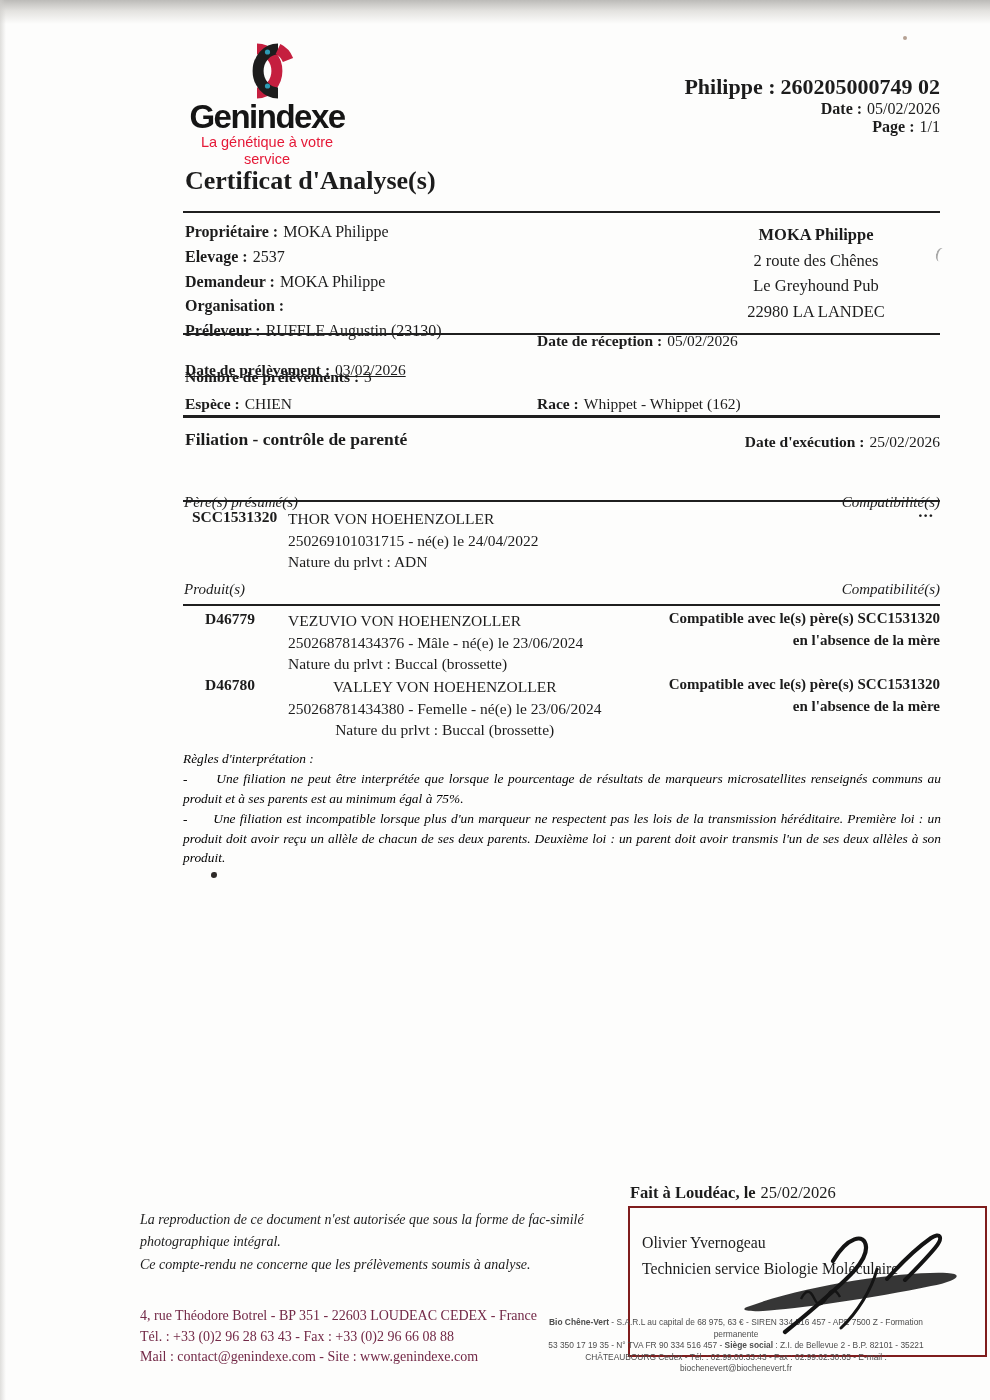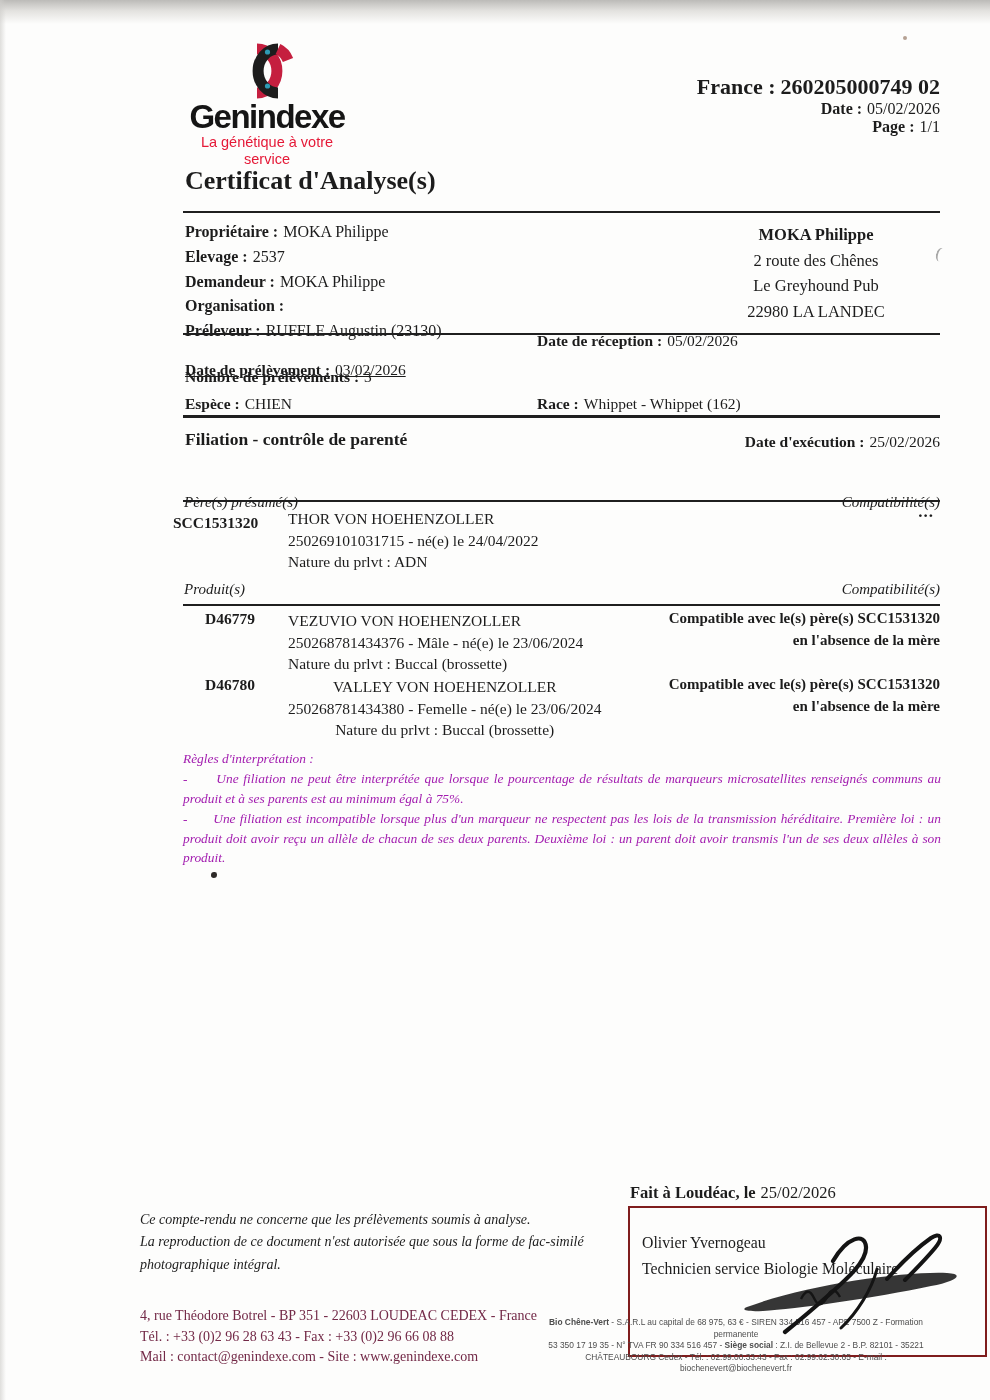--- a/index.html
+++ b/index.html
@@ -42,21 +42,21 @@
   
   .fil-title{position:absolute;left:185px;top:429px;font-size:17.5px;font-weight:bold;}
   .fil-exec{position:absolute;right:50px;top:433px;font-size:15.5px;}
   .colhead{position:absolute;top:494px;font-style:italic;font-size:15px;}
   .colhead2{position:absolute;top:581px;font-style:italic;font-size:15px;}
   .id-cell{position:absolute;font-weight:bold;font-size:15.5px;}
   .desc-cell{position:absolute;left:288px;font-size:15.5px;line-height:21.6px;}
   .compat-dots{position:absolute;right:56px;top:502px;font-weight:bold;font-size:17px;letter-spacing:1px;}
   .compat-cell{position:absolute;right:50px;text-align:right;font-weight:bold;font-size:15px;line-height:21.5px;}
   
-  .rules{position:absolute;left:183px;top:749px;width:758px;font-style:italic;font-size:13.4px;line-height:19.4px;color:#a21caf;}
+  .rules{position:absolute;left:183px;top:749px;width:758px;font-style:italic;font-size:13.4px;line-height:19.4px;color:#000000;}
   .rules p{margin:1px 0 0 0;text-align:justify;}
   
   .closing{position:absolute;left:630px;top:1183px;font-size:16.5px;}
   .signbox{position:absolute;left:628px;top:1206px;width:331px;height:103px;border:2px solid #7f1d1d;
            padding:22px 12px;font-size:15.8px;line-height:26px;background:transparent;}
   .signature{position:absolute;left:735px;top:1227px;z-index:2;}
   .disclaimer{position:absolute;left:140px;top:1209px;width:480px;font-style:italic;font-size:14px;line-height:22.4px;}
   .footer-left{position:absolute;left:140px;top:1306px;font-size:14px;line-height:20.6px;color:#722846;}
   .footer-right{position:absolute;left:530px;top:1317px;width:412px;text-align:center;
                 font-family:"Liberation Sans",sans-serif;font-size:8.4px;line-height:11.6px;color:#4d4d4d;}
@@ -80,21 +80,21 @@
       <path d="M 42 7 A 19 21 0 0 1 52 18" fill="none" stroke="#c51f3f" stroke-width="11"></path>
       <circle cx="31.5" cy="10" r="2.6" fill="#2e9bb5"></circle>
       <circle cx="31.5" cy="44" r="2.6" fill="#2e9bb5"></circle>
     </svg>
     <div class="logo-word">Genindexe</div>
     <div class="logo-tag">La génétique à votre service</div>
   </div>
 
   <div class="dossier">
     <div class="dossier-line">
-      <span class="lbl">France :</span><span>260205000749 02</span>
+      <span class="lbl">Philippe :</span><span>260205000749 02</span>
     </div>
     <div class="meta-line">
       <span class="lbl">Date :</span><span>05/02/2026</span>
     </div>
     <div class="meta-line">
       <span class="lbl">Page :</span><span>1/1</span>
     </div>
   </div>
 
   <div class="doc-title">Certificat d'Analyse(s)</div>
@@ -125,21 +125,21 @@
 
   <div class="hr hr3"></div>
 
   <div class="fil-title">Filiation - contrôle de parenté</div>
   <div class="fil-exec"><span class="lbl">Date d'exécution :</span><span>25/02/2026</span></div>
 
   <div class="colhead" style="left:184px;">Père(s) présumé(s)</div>
   <div class="colhead" style="right:50px;">Compatibilité(s)</div>
   <div class="hr hr4"></div>
 
-  <div class="id-cell" style="left:173px;top:508px;margin-top:6px;">SCC1531320</div>
+  <div class="id-cell" style="left:192px;top:508px;">SCC1531320</div>
   <div class="desc-cell" style="top:508px;">
     <div>THOR VON HOEHENZOLLER</div>
     <div>250269101031715 - né(e) le 24/04/2022</div>
     <div>Nature du prlvt : ADN</div>
   </div>
   <div class="compat-dots">...</div>
 
   <div class="colhead2" style="left:184px;">Produit(s)</div>
   <div class="colhead2" style="right:50px;">Compatibilité(s)</div>
   <div class="hr hr5"></div>
@@ -183,22 +183,22 @@
 
   <svg class="signature" width="238" height="108" viewBox="0 0 238 108">
     <path d="M12 80 C70 58 170 44 212 46 C230 47 222 54 196 59 C140 71 60 82 28 84 C12 85 5 83 12 80 Z" fill="#1a1a1a" opacity="0.88"></path>
     <path d="M98 34 C112 10 130 5 131 20 C132 34 112 52 96 66 C78 82 60 97 50 105" fill="none" stroke="#141414" stroke-width="4.2" stroke-linecap="round"></path>
     <path d="M142 42 C137 62 122 86 106 101" fill="none" stroke="#141414" stroke-width="3" stroke-linecap="round"></path>
     <path d="M152 52 C168 34 186 18 196 11 C205 5 209 10 200 21 C190 33 178 45 170 53" fill="none" stroke="#141414" stroke-width="4" stroke-linecap="round"></path>
     <path d="M66 72 q7 -14 13 -1 q6 13 13 -1 q6 -13 13 0" fill="none" stroke="#141414" stroke-width="2.4"></path>
   </svg>
 
   <div class="disclaimer">
+    <div>La reproduction de ce document n'est autorisée que sous la forme de fac-similé photographique intégral.</div>
     <div>Ce compte-rendu ne concerne que les prélèvements soumis à analyse.</div>
-    <div>La reproduction de ce document n'est autorisée que sous la forme de fac-similé photographique intégral.</div>
   </div>
 
   <div class="footer-left">
     <div>4, rue Théodore Botrel - BP 351 - 22603 LOUDEAC CEDEX - France</div>
     <div>Tél. : +33 (0)2 96 28 63 43 - Fax : +33 (0)2 96 66 08 88</div>
     <div>Mail : contact@genindexe.com - Site : www.genindexe.com</div>
   </div>
 
   <div class="footer-right">
     <div><span class="b">Bio Chêne-Vert</span><span> - S.A.R.L au capital de 68 975, 63 € - SIREN 334 516 457 - APE 7500 Z - Formation permanente</span></div>

